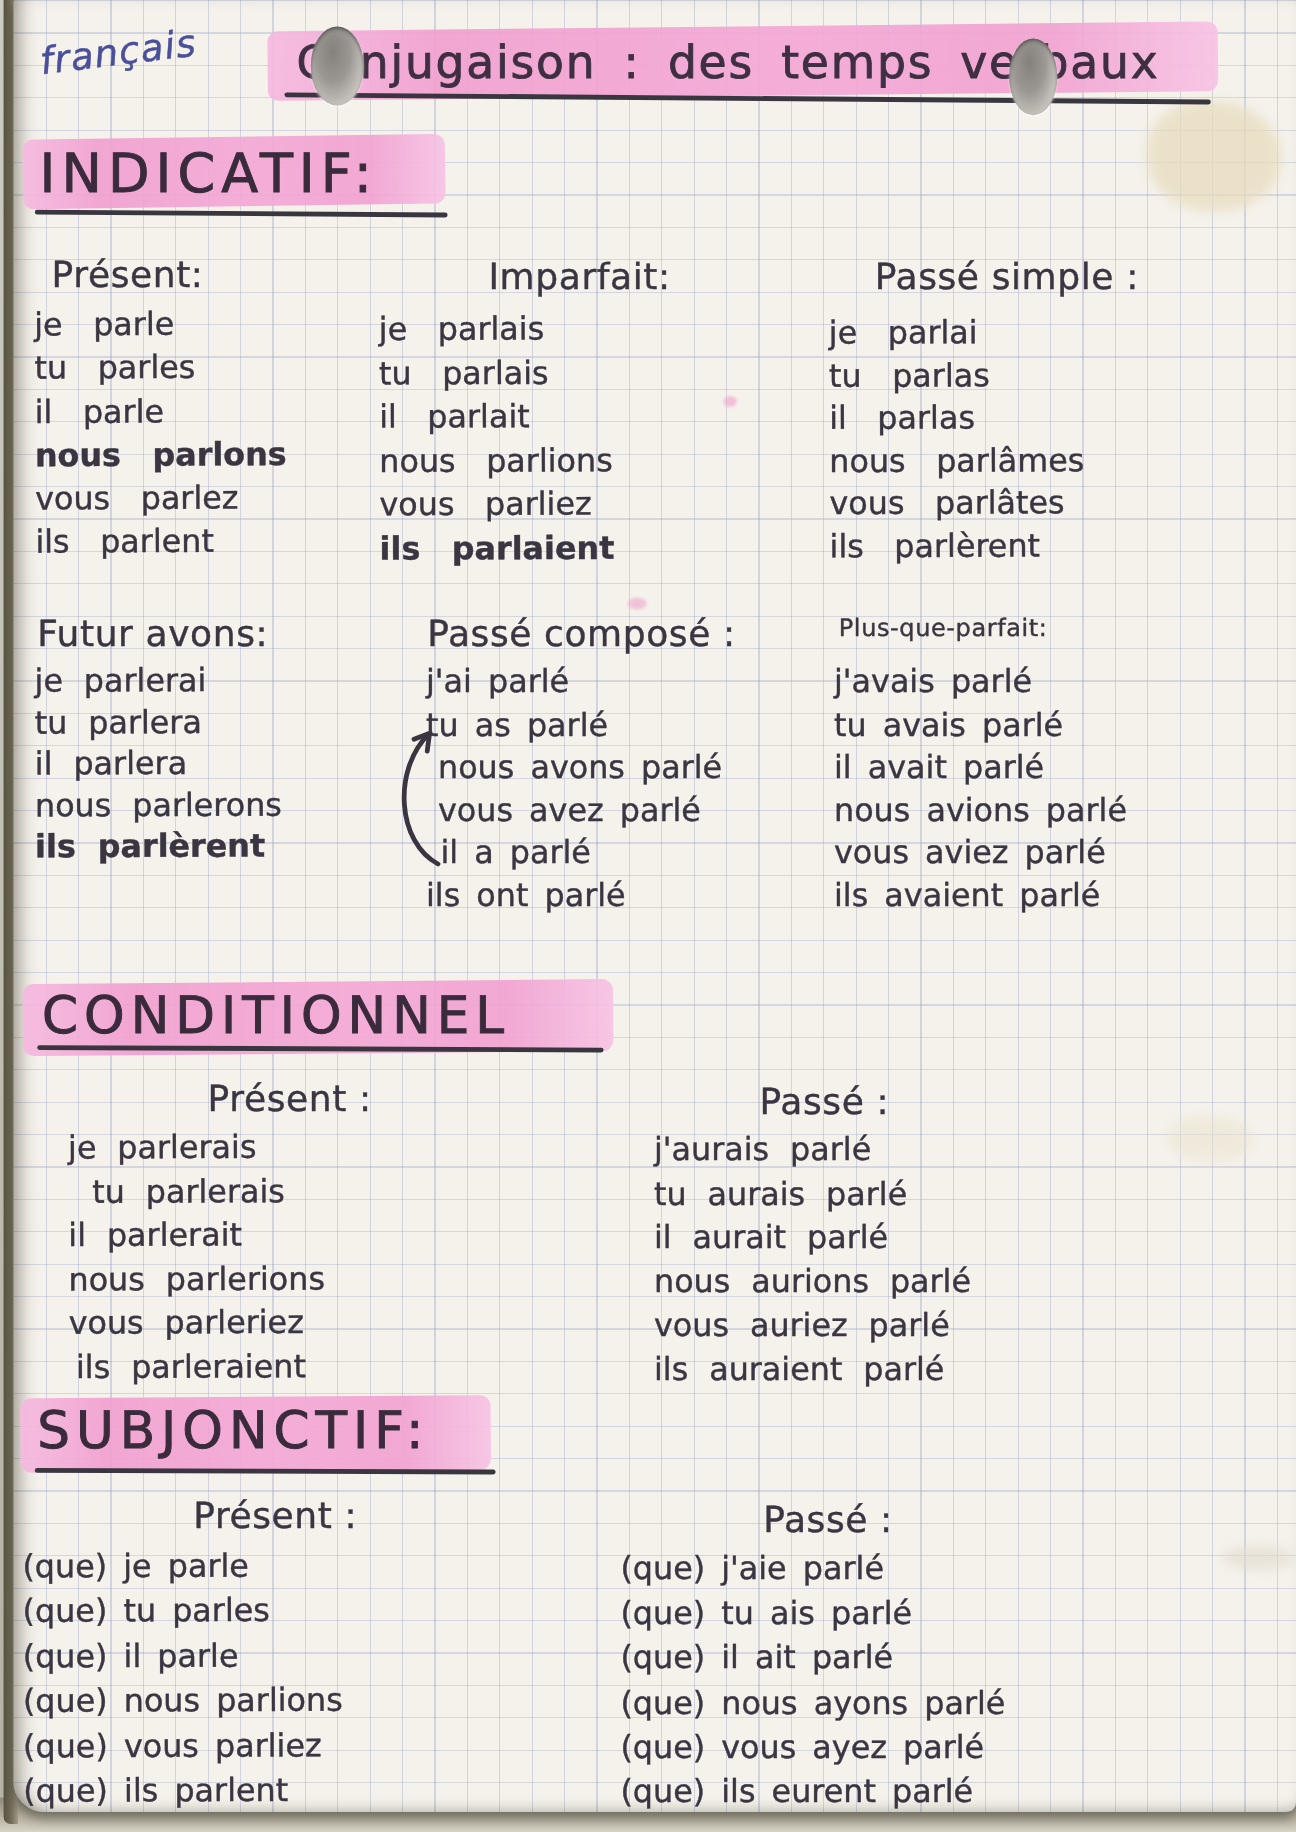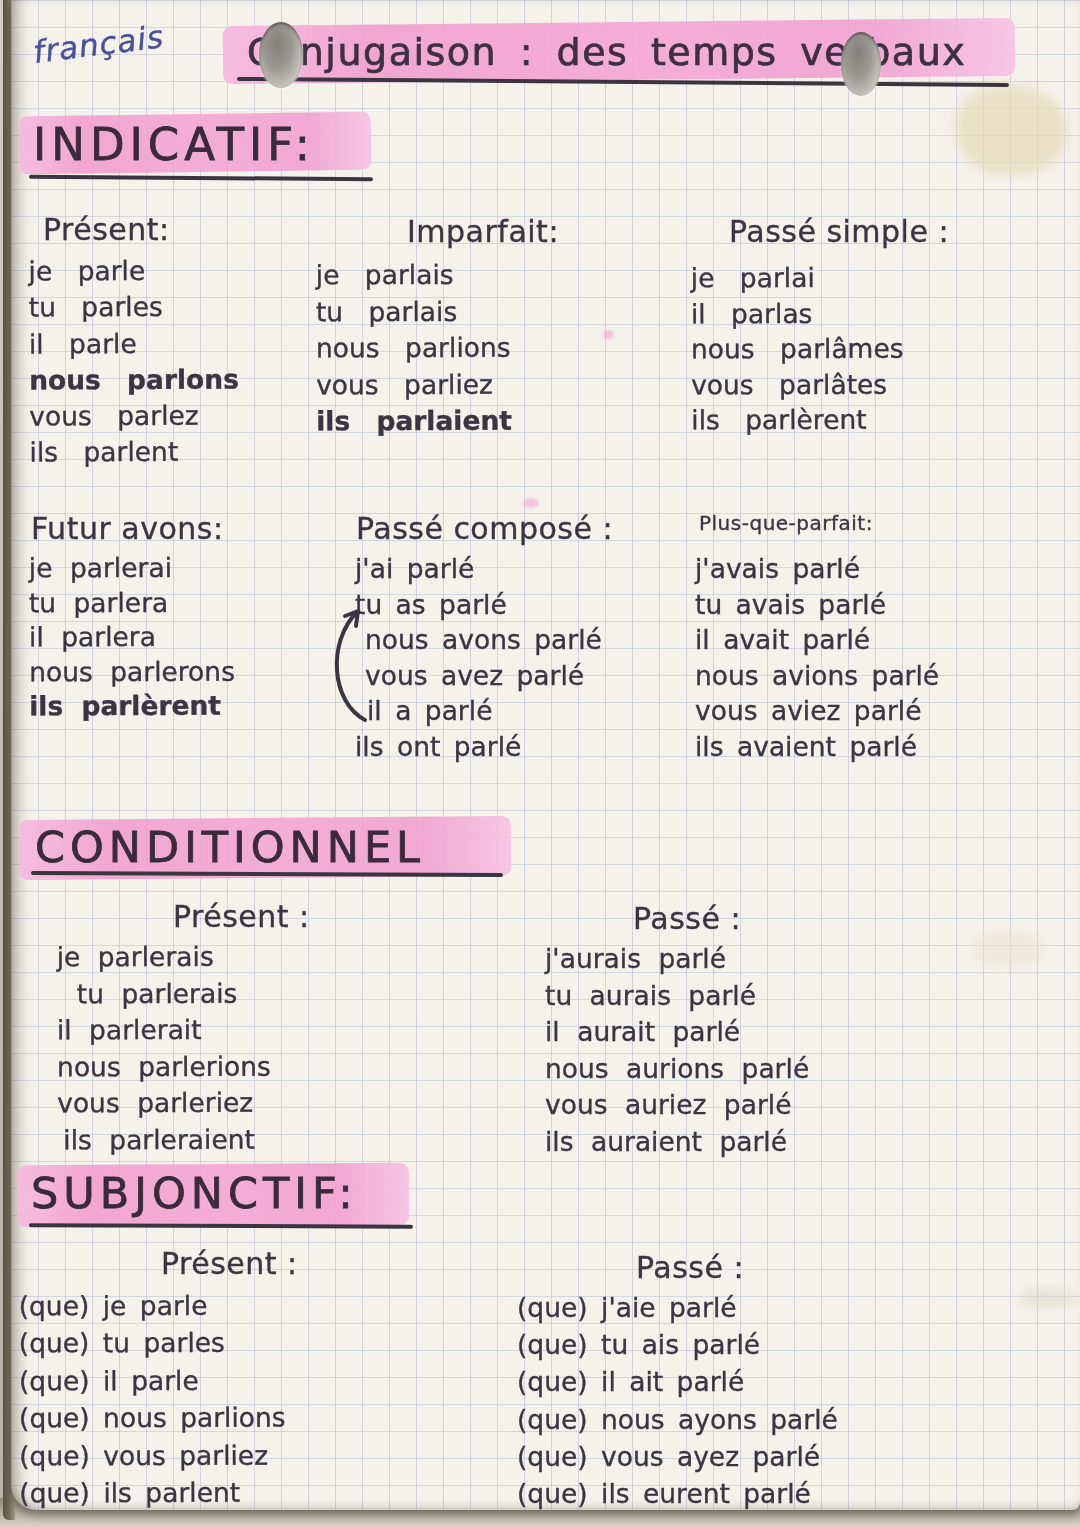--- a/index.html
+++ b/index.html
@@ -104,28 +104,30 @@
       <div class="line">il parle</div>
       <div class="line bold">nous parlons</div>
       <div class="line">vous parlez</div>
       <div class="line">ils parlent</div>
     </div>
 
     <div class="tense ink" style="left:396px;top:214px;">Imparfait:</div>
     <div class="line-block ink ws-wide" style="left:305px;top:257px;line-height:36.5px;transform:rotate(-.2deg);">
       <div class="line">je parlais</div>
       <div class="line">tu parlais</div>
+      <div class="line">il parlait</div>
       <div class="line">nous parlions</div>
       <div class="line">vous parliez</div>
       <div class="line bold">ils parlaient</div>
     </div>
 
     <div class="tense ink" style="left:718px;top:214px;">Passé simple :</div>
     <div class="line-block ink ws-wide" style="left:680px;top:260px;line-height:35.6px;transform:rotate(-.2deg);">
       <div class="line">je parlai</div>
+      <div class="line">tu parlas</div>
       <div class="line">il parlas</div>
       <div class="line">nous parlâmes</div>
       <div class="line">vous parlâtes</div>
       <div class="line">ils parlèrent</div>
     </div>
 
     <div class="tense ink" style="left:20px;top:511px;">Futur avons:</div>
     <div class="line-block ink ws-med" style="left:18px;top:551px;line-height:34.5px;transform:rotate(-.2deg);">
       <div class="line">je parlerai</div>
       <div class="line">tu parlera</div>

